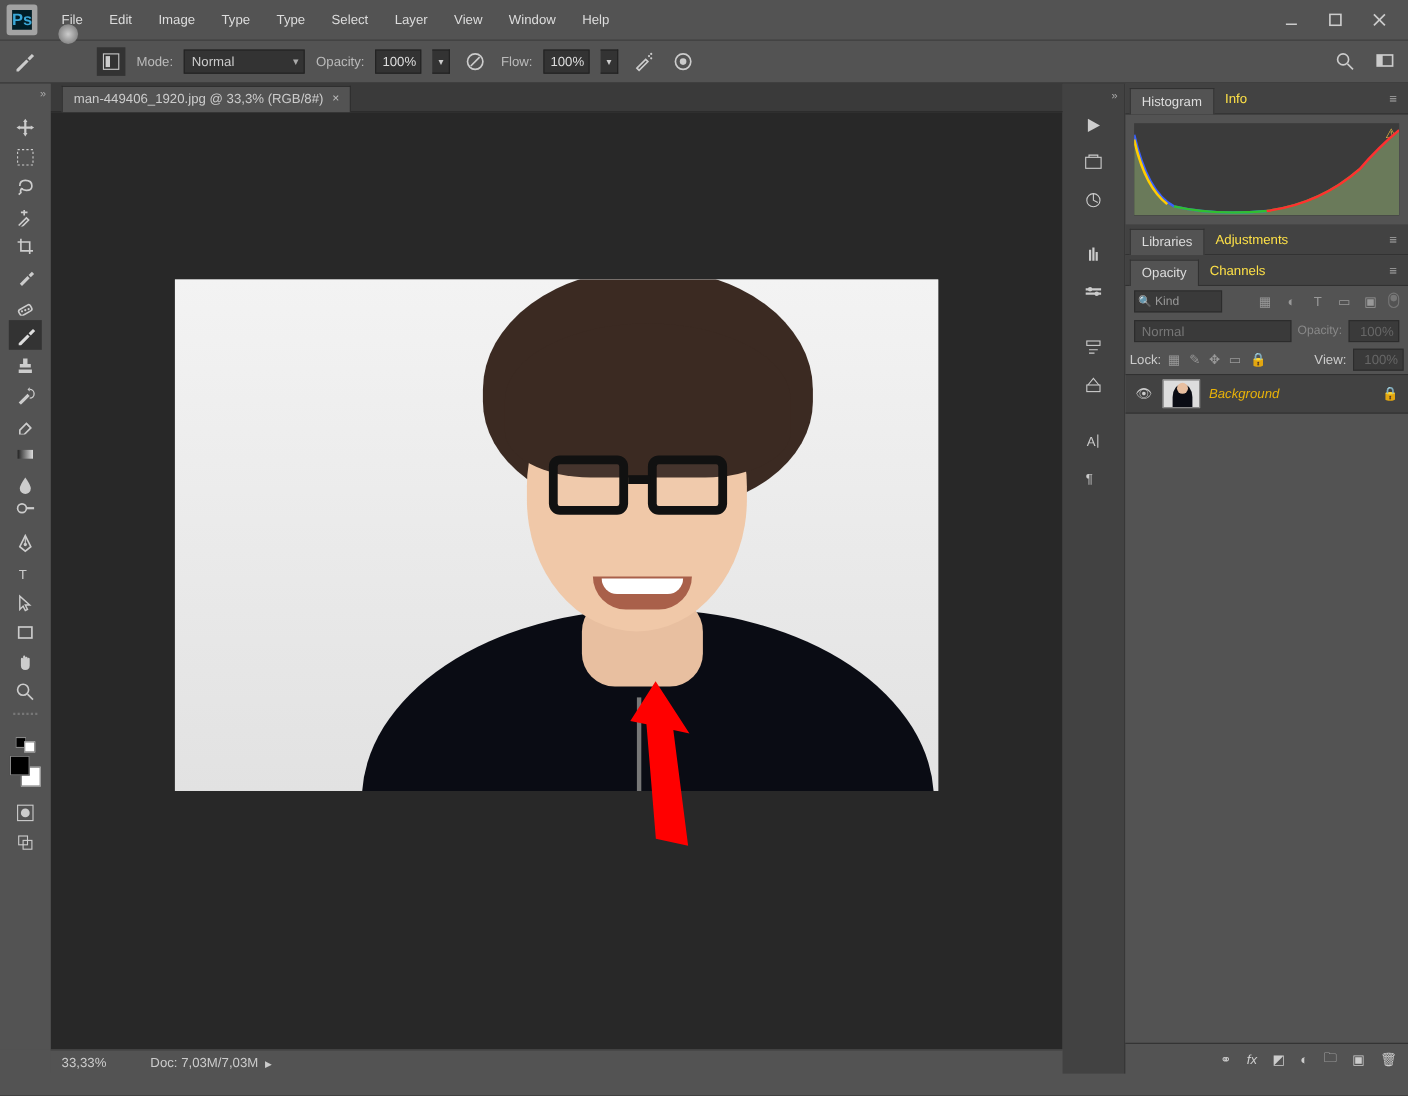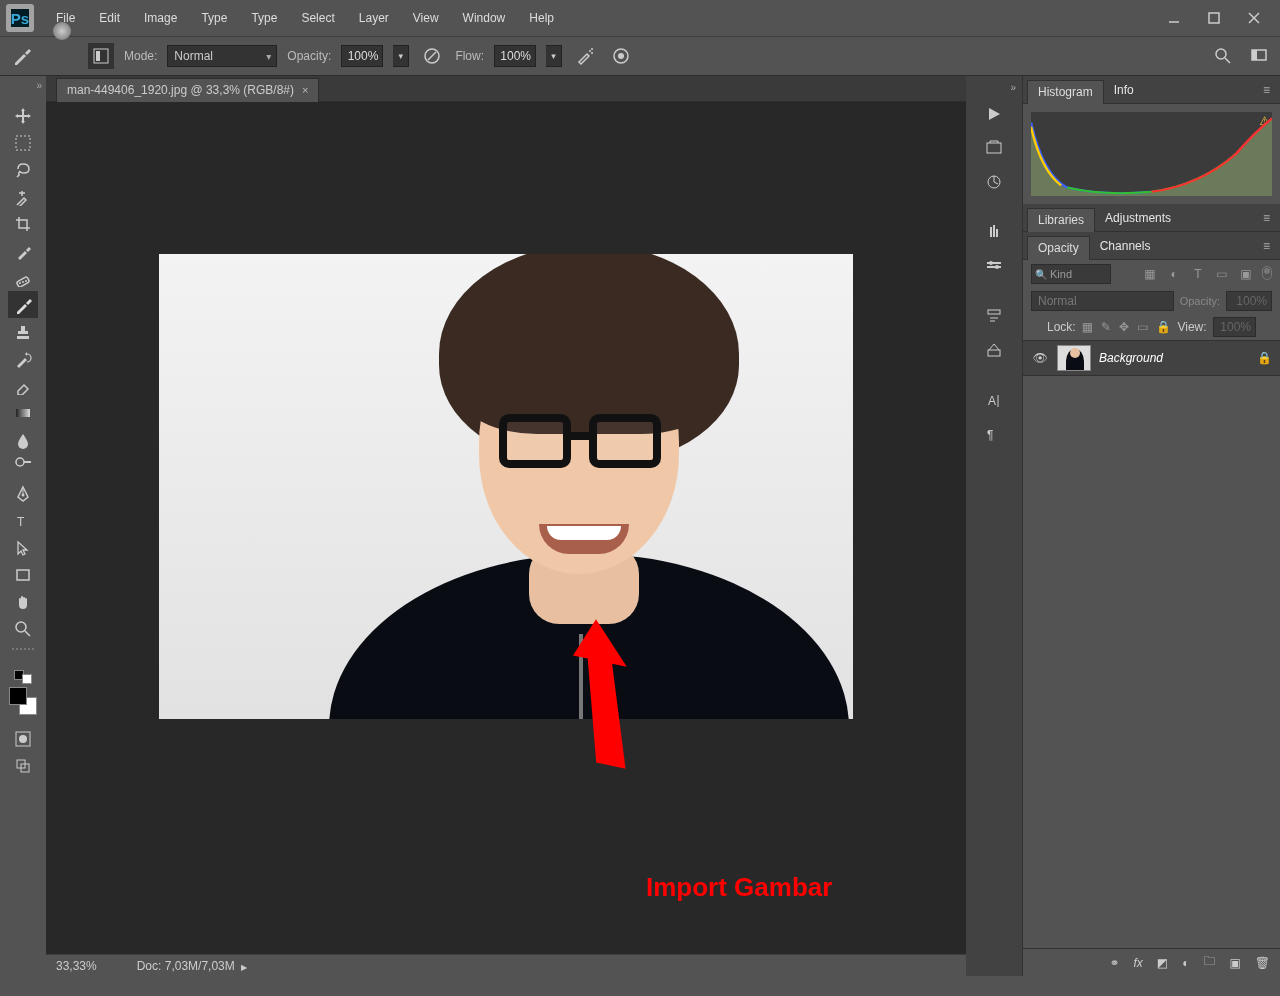--- a/index.html
+++ b/index.html
@@ -73,21 +73,21 @@
 
 
 .mid-strip { position:absolute; right:258px; top:76px; width:56px; bottom:20px; background:#424242; display:flex; flex-direction:column; align-items:center; padding-top:6px;}
 .mid-strip .chev { align-self:flex-end; margin-right:6px; font-size:10px; color:#aaa; margin-bottom:6px;}
 .mid-icon { width:30px; height:30px; display:flex; align-items:center; justify-content:center; margin-bottom:4px;}
 .mid-gap { height:16px; }
 
 
 .right-col { position:absolute; right:0; top:76px; width:258px; bottom:20px; background:#535353; display:flex; flex-direction:column; border-left:1px solid #313131;}
 .panel-tabs { height:28px; background:#424242; display:flex; align-items:center; padding:0 4px; border-bottom:1px solid #313131;}
-.ptab { padding:0 10px; height:24px; display:flex; align-items:center; color:#e5e5e5; }
+.ptab { padding:0 10px; height:24px; display:flex; align-items:center; color:#fde047; }
 .ptab.active { background:#535353; color:#ddd; border:1px solid #313131; border-bottom:none; margin-top:4px;}
 .panel-menu { margin-left:auto; padding:0 6px; color:#aaa; }
 .histogram-body { height:100px; padding:8px; position:relative; }
 .histogram-canvas { background:#3b3b3b; width:100%; height:84px; position:relative; overflow:hidden;}
 .histogram-canvas .warn { position:absolute; right:2px; top:2px; color:#f0c040; font-size:12px;}
 .histogram-svg { position:absolute; left:0; bottom:0; width:100%; height:84px;}
 
 
 .libraries-body { flex:0 0 330px; position:relative; display:flex; align-items:center; justify-content:center; }
 .watermark { color:#3a6e93; opacity:.4; font-size:30px; font-weight:600; }
@@ -96,30 +96,30 @@
 .layers-panel { flex:1; display:flex; flex-direction:column; min-height:0;}
 .layers-filter { height:28px; display:flex; align-items:center; gap:6px; padding:0 8px;}
 .filter-drop { background:#3a3a3a; border:1px solid #2c2c2c; height:20px; flex:0 0 80px; display:flex; align-items:center; padding-left:18px; color:#999; font-size:11px; position:relative;}
 .filter-drop::before { content:"🔍"; position:absolute; left:3px; font-size:10px; color:#888;}
 .filter-icons { display:flex; gap:8px; margin-left:auto; }
 .filter-icons .fi { width:16px; height:16px; display:flex; align-items:center; justify-content:center; color:#999;}
 .layer-row2 { height:26px; display:flex; align-items:center; padding:0 8px; gap:6px;}
 .blend-drop { background:#3a3a3a; border:1px solid #2c2c2c; height:20px; flex:1; display:flex; align-items:center; padding:0 6px; color:#777;}
 .opacity-lbl { color:#888; font-size:11px;}
 .opacity-box { background:#3a3a3a; border:1px solid #2c2c2c; height:20px; width:46px; display:flex; align-items:center; justify-content:flex-end; padding:0 4px; color:#666;}
-.layer-row3 { height:26px; display:flex; align-items:center; padding:0 24px; gap:6px; color:#888; font-size:11px;}
+.layer-row3 { height:26px; display:flex; align-items:center; padding:0 4px; gap:6px; color:#888; font-size:11px;}
 .lock-icons { display:flex; gap:8px; }
 .lock-icons span{ color:#999;}
 .layers-list { flex:1; overflow:auto; background:#535353;}
 .layer-item { height:36px; display:flex; align-items:center; padding:0 8px; gap:8px; background:#424242; border-top:1px solid #313131; border-bottom:1px solid #313131;}
 .eye { width:18px; text-align:center; color:#ccc;}
 .layer-thumb { width:34px; height:26px; background:#ddd; border:1px solid #888; position:relative; overflow:hidden;}
 .layer-thumb .mini-person { position:absolute; left:8px; top:3px; width:18px; height:24px; background:#0a0c14; border-radius:50% 50% 0 0;}
 .layer-thumb .mini-head { position:absolute; left:12px; top:2px; width:10px; height:10px; background:#e8bfa0; border-radius:50%;}
-.layer-name { font-style:italic; color:#ffffff;}
+.layer-name { font-style:italic; color:#eab308;}
 .layer-lock { margin-left:auto; color:#bbb;}
 .layers-bottom { height:28px; border-top:1px solid #313131; display:flex; align-items:center; justify-content:flex-end; gap:14px; padding:0 10px; color:#aaa;}
 .layers-bottom span { font-size:12px;}
 
 </style>
 </head>
 <body>
 
 <div class="menu-bar">
   <div class="ps-logo">Ps</div>
@@ -383,21 +383,20 @@
       <div class="zipper"></div>
     </div>
   </div>
 
   <div class="annotation-arrow">
     <svg width="120" height="170">
       <defs></defs>
       <polygon points="20,10 60,50 45,50 80,150 50,150 20,50 5,50" fill="#ff0000" transform="rotate(12 40 80)"></polygon>
     </svg>
   </div>
-  <div class="annotation-text">Import Gambar</div>
 </div>
 
 <div class="status-bar">
   <span>33,33%</span>
   <span><span>Doc: 7,03M/7,03M</span><span class="tri"> ▶</span></span>
 </div>
 
 <div class="mid-strip">
   <div class="chev">»</div>
   <div class="mid-icon">

